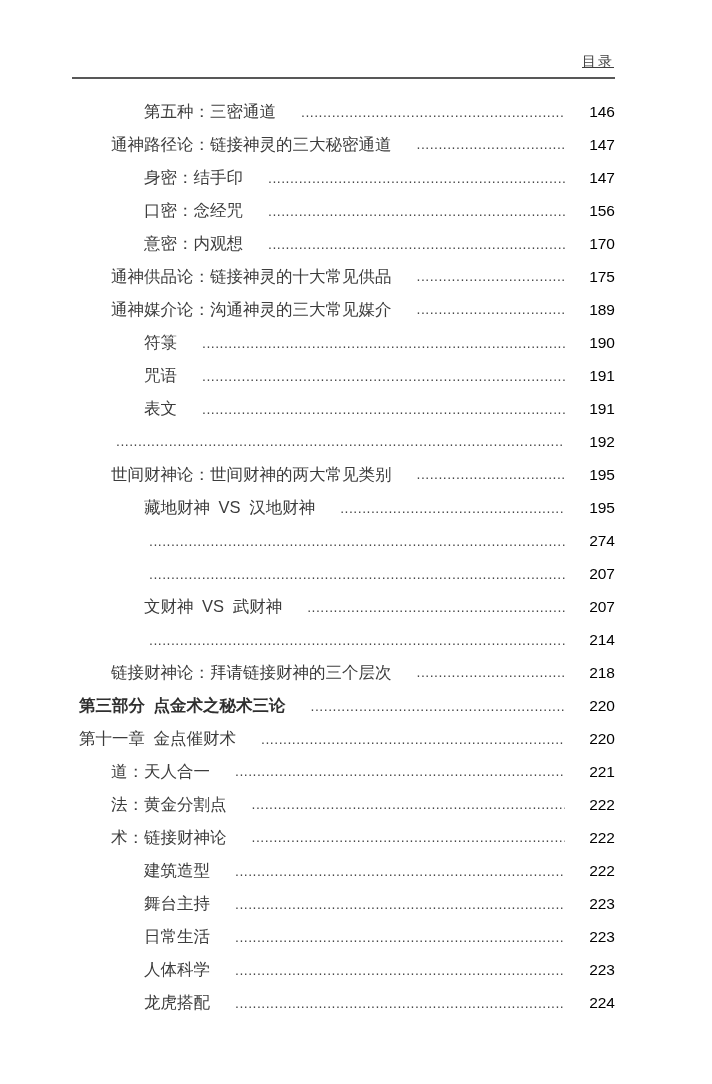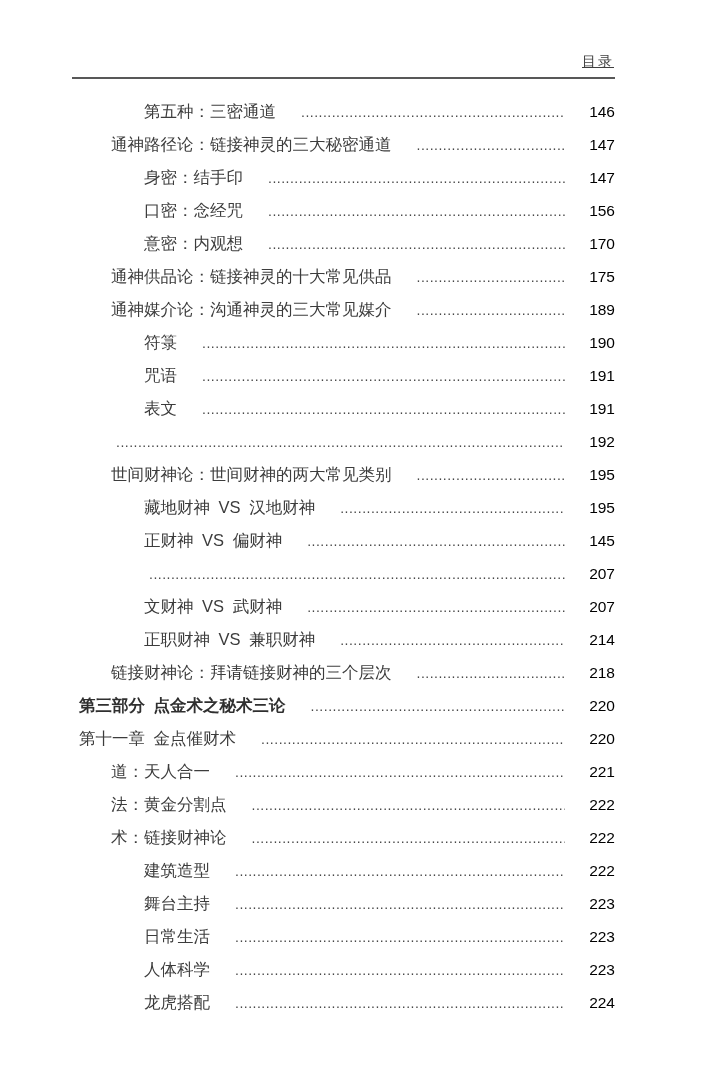--- a/index.html
+++ b/index.html
@@ -26,21 +26,21 @@
   }
 
   .toc { position: absolute; top: 95px; left: 0; width: 100%; }
   .toc-row {
     display: flex; align-items: baseline;
     height: 33px; line-height: 33px;
     white-space: nowrap;
     gap: 20px;
   }
   .lvl0 { padding-left: 7px; text-align: center; }
-  .lvl1 { padding-left: 39px; }
+  .lvl1 { padding-left: 39px; align-items: center; }
   .lvl2 { padding-left: 72px; }
 
   .label {
     flex: 0 0 auto;
     font-size: 16.5px;
     word-spacing: 4px;
     color: #3c3c3c;
   }
   .bold .label { font-weight: 700; color: #2f2f2f; }
 
@@ -124,35 +124,33 @@
           <span class="label">世间财神论：世间财神的两大常见类别</span>
           <span class="leader">....................................................................................................................................................................................................................................................................</span>
           <span class="pagenum">195</span>
         </div>
         <div class="toc-row lvl2">
           <span class="label">藏地财神 VS 汉地财神</span>
           <span class="leader">....................................................................................................................................................................................................................................................................</span>
           <span class="pagenum">195</span>
         </div>
         <div class="toc-row lvl2">
-          <span class="label">正财神 VS 偏财神</span>
-          <span class="leader">....................................................................................................................................................................................................................................................................</span>
-          <span class="pagenum">145</span>
+          <span class="leader">....................................................................................................................................................................................................................................................................</span>
+          <span class="pagenum">274</span>
         </div>
         <div class="toc-row lvl2">
           <span class="leader">....................................................................................................................................................................................................................................................................</span>
           <span class="pagenum">207</span>
         </div>
         <div class="toc-row lvl2">
           <span class="label">文财神 VS 武财神</span>
           <span class="leader">....................................................................................................................................................................................................................................................................</span>
           <span class="pagenum">207</span>
         </div>
         <div class="toc-row lvl2">
-          <span class="label">正职财神 VS 兼职财神</span>
           <span class="leader">....................................................................................................................................................................................................................................................................</span>
           <span class="pagenum">214</span>
         </div>
         <div class="toc-row lvl1">
           <span class="label">链接财神论：拜请链接财神的三个层次</span>
           <span class="leader">....................................................................................................................................................................................................................................................................</span>
           <span class="pagenum">218</span>
         </div>
         <div class="toc-row lvl0 bold">
           <span class="label">第三部分 点金术之秘术三论</span>

